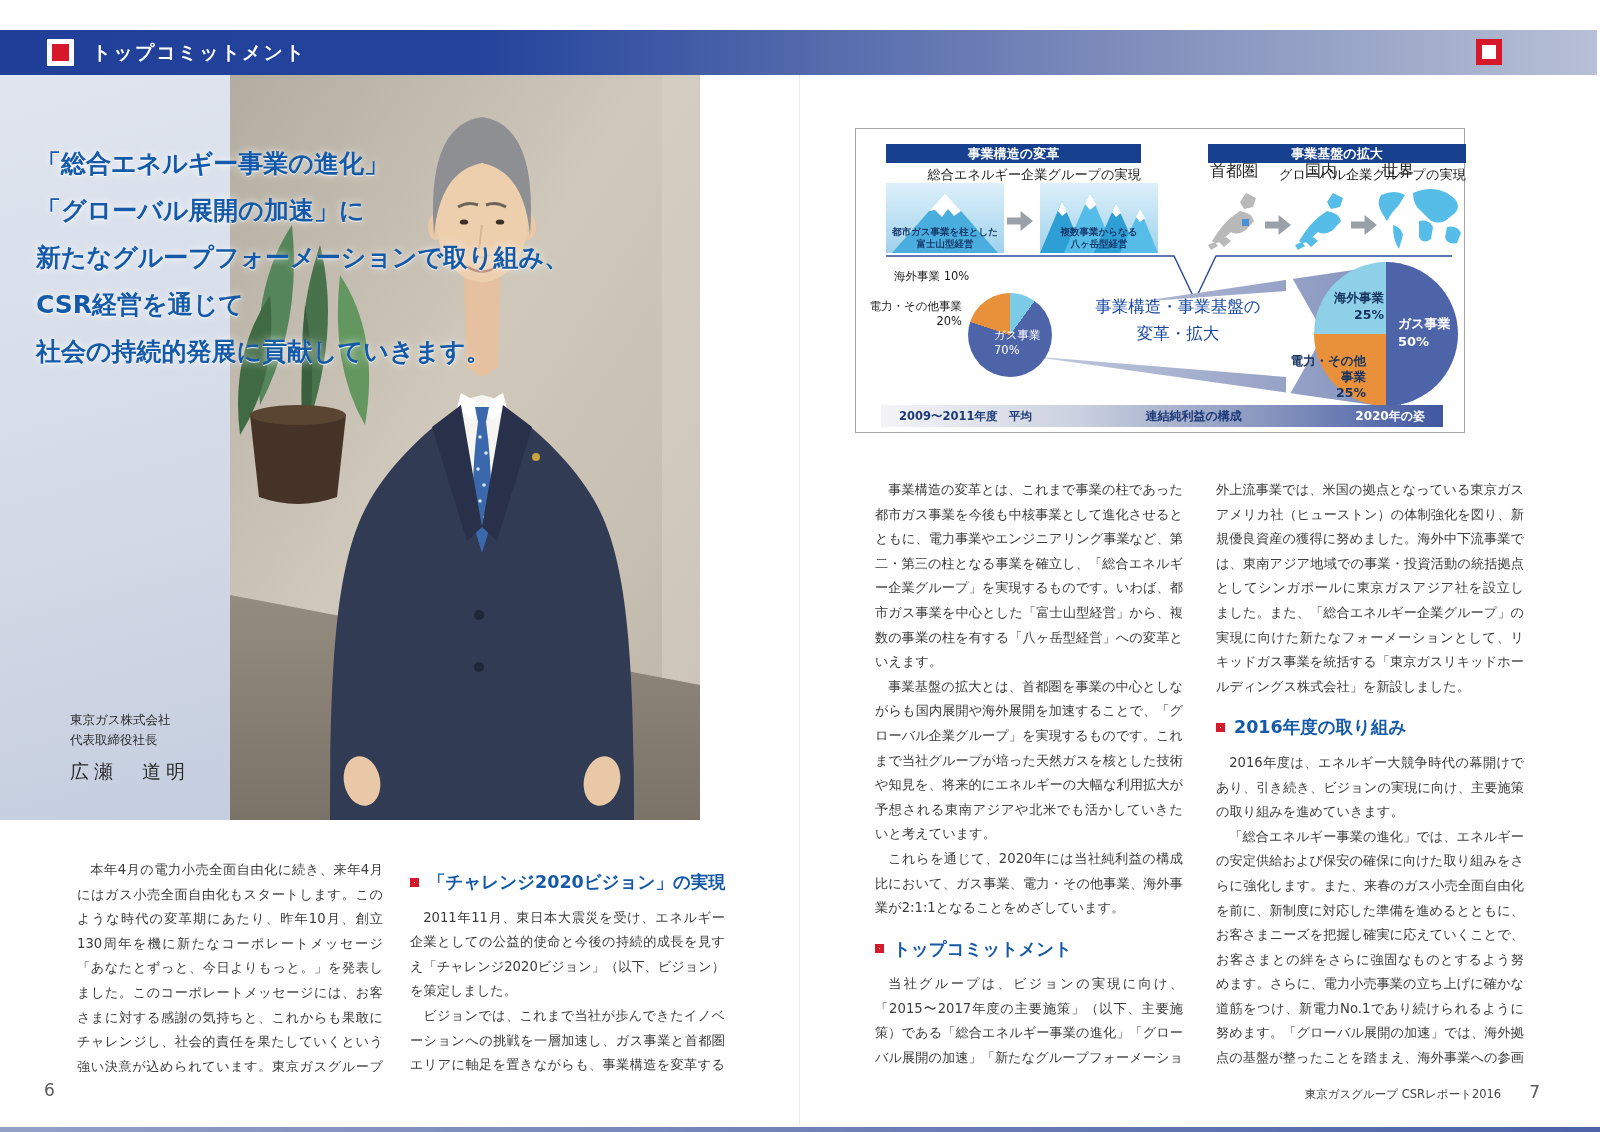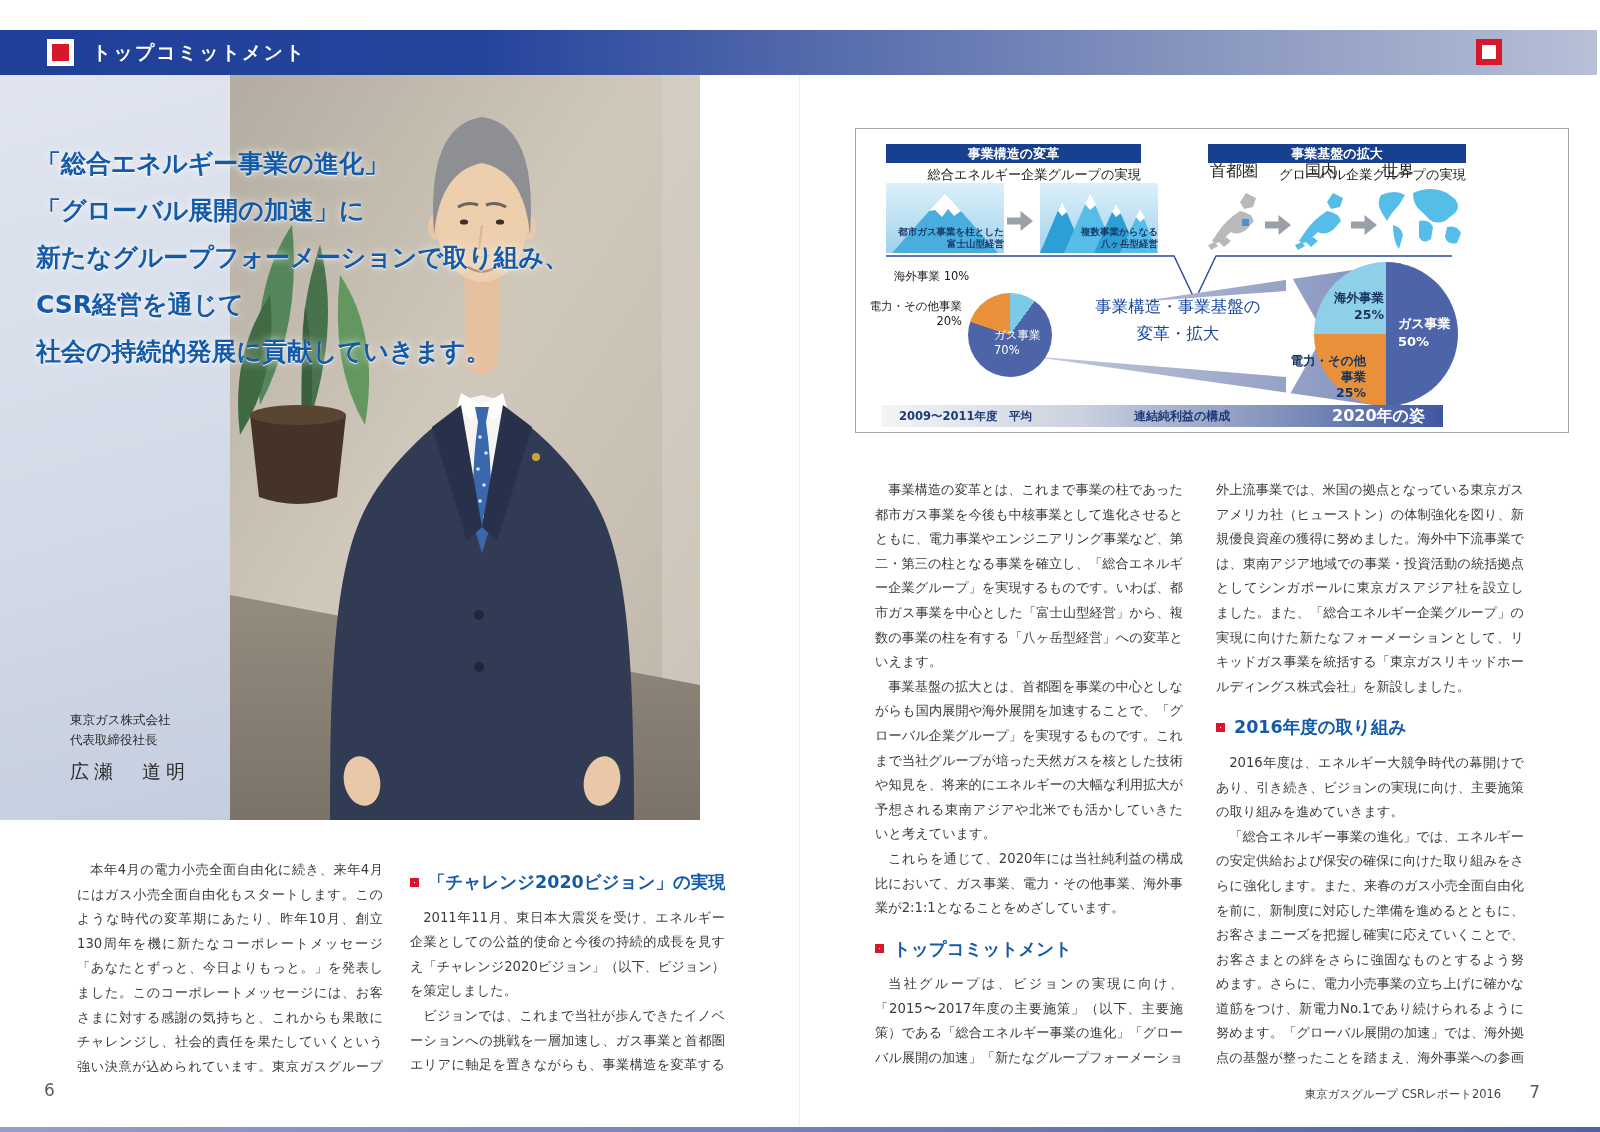--- a/index.html
+++ b/index.html
@@ -36,33 +36,33 @@
   .sec-h { display:flex; align-items:center; gap:9px; margin:12px 0 11px 0; white-space:nowrap; }
   .sec-sq { width:9px; height:9px; border:4px solid #d7182a; background:#fff; flex:0 0 auto; }
   .sec-t { font-size:17.5px; font-weight:bold; color:#155aa8; }
   .mid-h { margin-top:16px; }
   #lcol1 { left:77px;  top:858px; width:306px; height:214px; }
   #lcol2 { left:410px; top:858px; width:315px; height:214px; }
   #rcol1 { left:875px; top:478px; width:308px; height:588px; }
   #rcol2 { left:1216px;top:478px; width:308px; height:588px; }
 
   
-  .diagram { position:absolute; left:855px; top:128px; width:714px; height:305px; background:#fff;
+  .diagram { position:absolute; left:855px; top:128px; width:610px; height:305px; background:#fff;
     border:1px solid #a5a5a5; }
   .dg-hdr { position:absolute; top:15px; height:19px; background:#17418e; color:#fff; font-weight:bold;
     font-size:13px; display:flex; align-items:center; justify-content:center; white-space:nowrap; }
   #dg-hdr1 { left:30px;  width:255px; }
   #dg-hdr2 { left:352px; width:258px; }
   .dg-sub { position:absolute; top:37px; font-size:13.2px; color:#1b1b1b; text-align:right; white-space:nowrap; }
   #dg-sub1 { left:30px;  width:255px; }
   #dg-sub2 { left:352px; width:258px; }
   .tile { position:absolute; top:54px; width:118px; height:70px;
     background:linear-gradient(#ddf0fa,#9fd2ec); overflow:hidden; }
   #tile1 { left:30px; } #tile2 { left:184px; }
-  .tile-cap { position:absolute; left:0; right:0; bottom:3px; text-align:right; font-size:9.5px;
+  .tile-cap { position:absolute; left:0; right:0; bottom:3px; text-align:center; font-size:9.5px;
     line-height:12px; color:#173a6d; font-weight:bold; z-index:2; }
   .gray-arrow { position:absolute; width:26px; height:20px; background:#9aa0a8;
     clip-path:polygon(0 32%,52% 32%,52% 0,100% 50%,52% 100%,52% 68%,0 68%); }
   #ar1 { left:151px; top:82px; } #ar2 { left:409px; top:86px; } #ar3 { left:495px; top:86px; }
   .map-label { position:absolute; top:32px; font-size:16px; color:#222; white-space:nowrap; }
   #ml1 { left:354px; } #ml2 { left:449px; } #ml3 { left:526px; }
   .map-svg { position:absolute; top:62px; }
   #map1 { left:350px; } #map2 { left:437px; } #map3 { left:517px; top:58px; }
   .band-svg { position:absolute; left:0; top:0; }
   .pie { position:absolute; border-radius:50%; }
@@ -77,21 +77,21 @@
   #pr-ov { left:460px; top:160px; width:68px; text-align:right; color:#17335f; font-weight:bold; font-size:12.5px; line-height:17px; }
   #pr-pw { left:428px; top:224px; width:82px; text-align:right; color:#17335f; font-weight:bold; font-size:12.5px; line-height:16px; }
   #pr-gs { left:542px; top:186px; color:#fff; font-weight:bold; font-size:13px; line-height:18px; }
   #ctext { position:absolute; left:200px; top:164px; width:244px; text-align:center; color:#17479e;
     font-weight:normal; font-size:16.5px; line-height:27px; white-space:nowrap; }
   #tlbar { position:absolute; left:25px; top:276px; width:562px; height:22px;
     background:linear-gradient(to right,#f5f5f7 0%,#cbd1df 35%,#8997bf 68%,#3f57a1 100%);
     display:flex; align-items:center; justify-content:space-between; padding:0 18px; }
   .tl-l { font-size:11.5px; font-weight:bold; color:#1c3a78; white-space:nowrap; }
   .tl-c { font-size:12px;  font-weight:bold; color:#1c3a78; white-space:nowrap; }
-  .tl-r { font-size:16px;  font-weight:bold; color:#fff; white-space:nowrap; }
+  .tl-r { font-size:12px;  font-weight:bold; color:#fff; white-space:nowrap; }
 
   
   #pg6 { position:absolute; left:44px; top:1080px; font-size:17px; color:#5a5a5a; }
   #footer-r { position:absolute; left:1270px; top:1082px; width:270px; display:flex;
     align-items:baseline; justify-content:flex-end; gap:28px; }
   .ftext { font-size:11.5px; color:#444; white-space:nowrap; }
   .fpg { font-size:17px; color:#5a5a5a; }
   #gutter { position:absolute; left:799px; top:75px; width:1px; height:1050px; background:rgba(60,70,110,0.10); }
   #bstrip { position:absolute; left:0; top:1127px; width:1600px; height:5px;
     background:linear-gradient(to right,#93a0c6,#4c63a6); }

